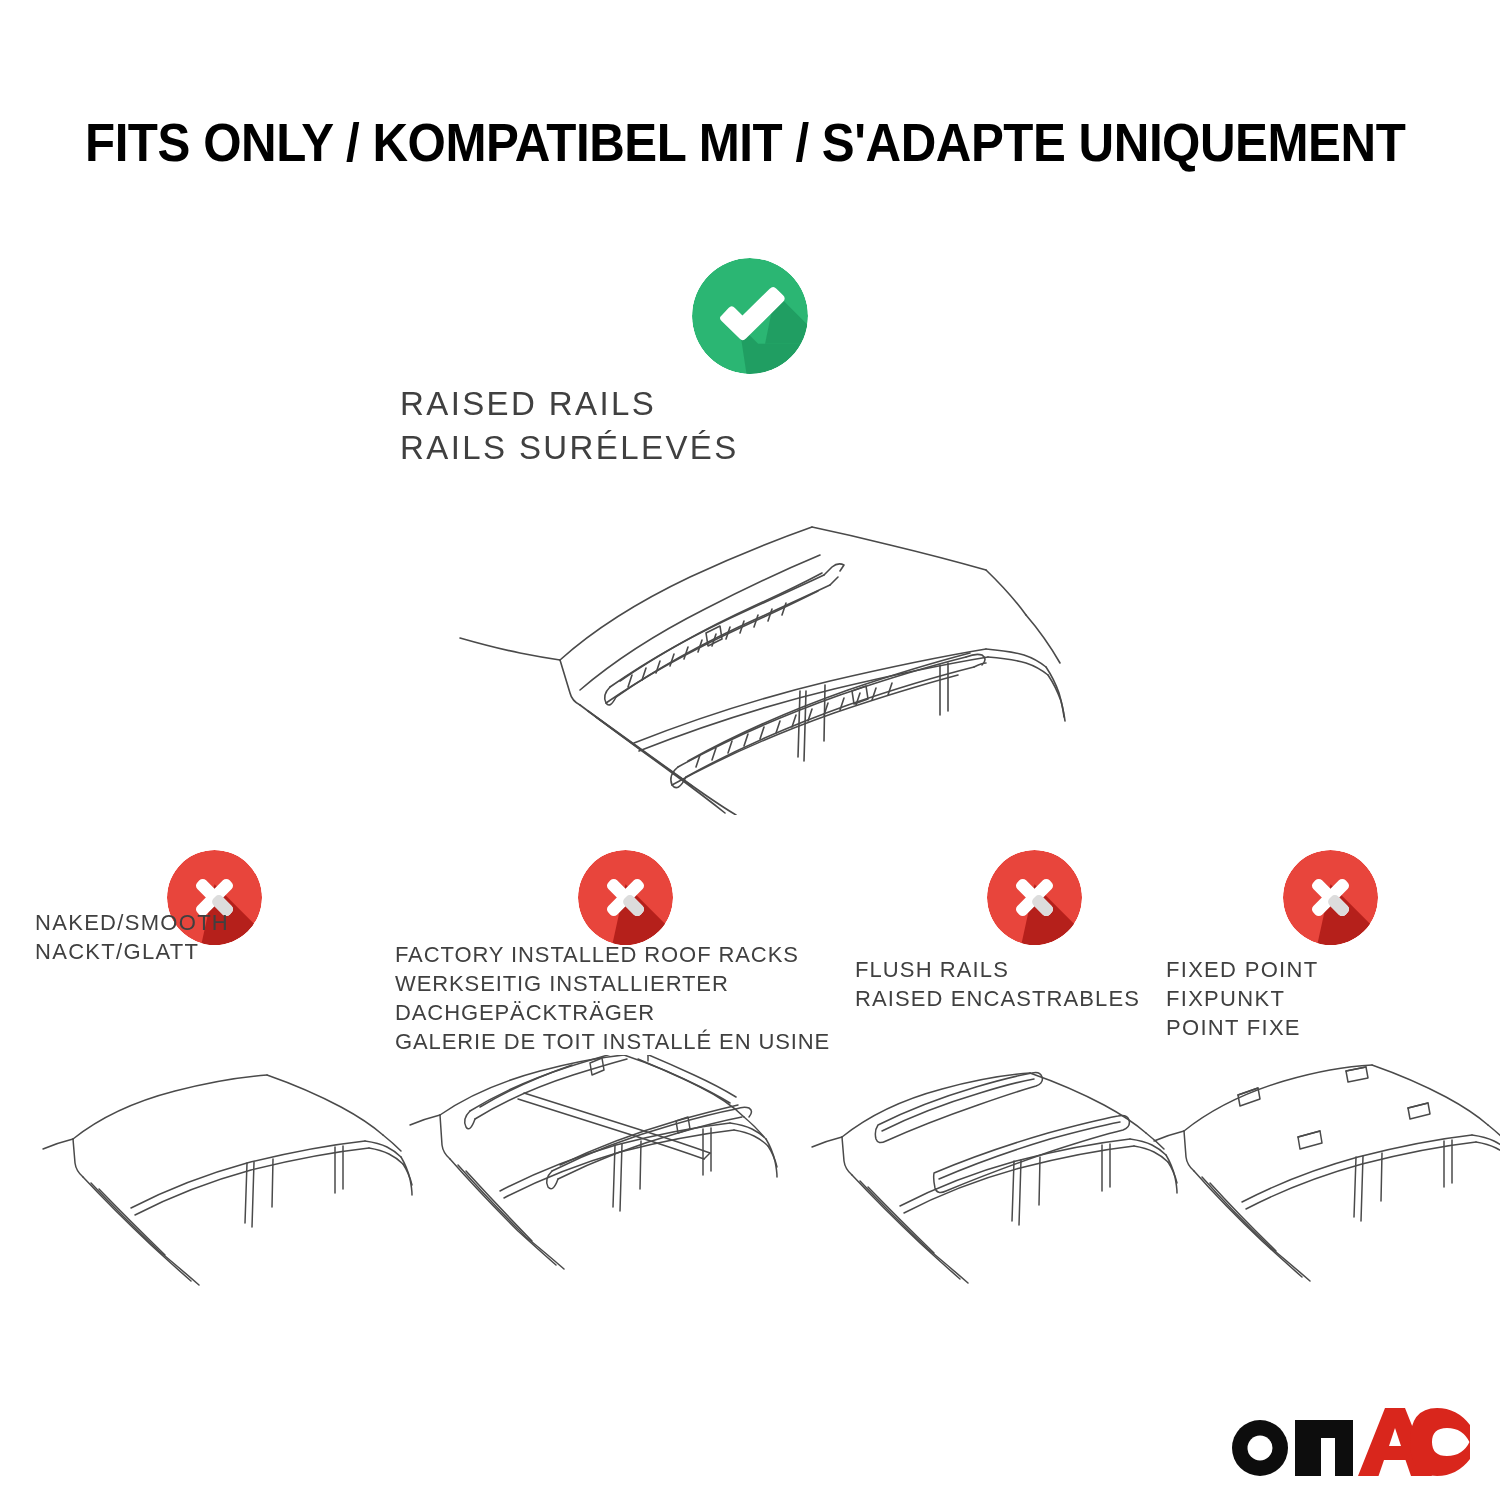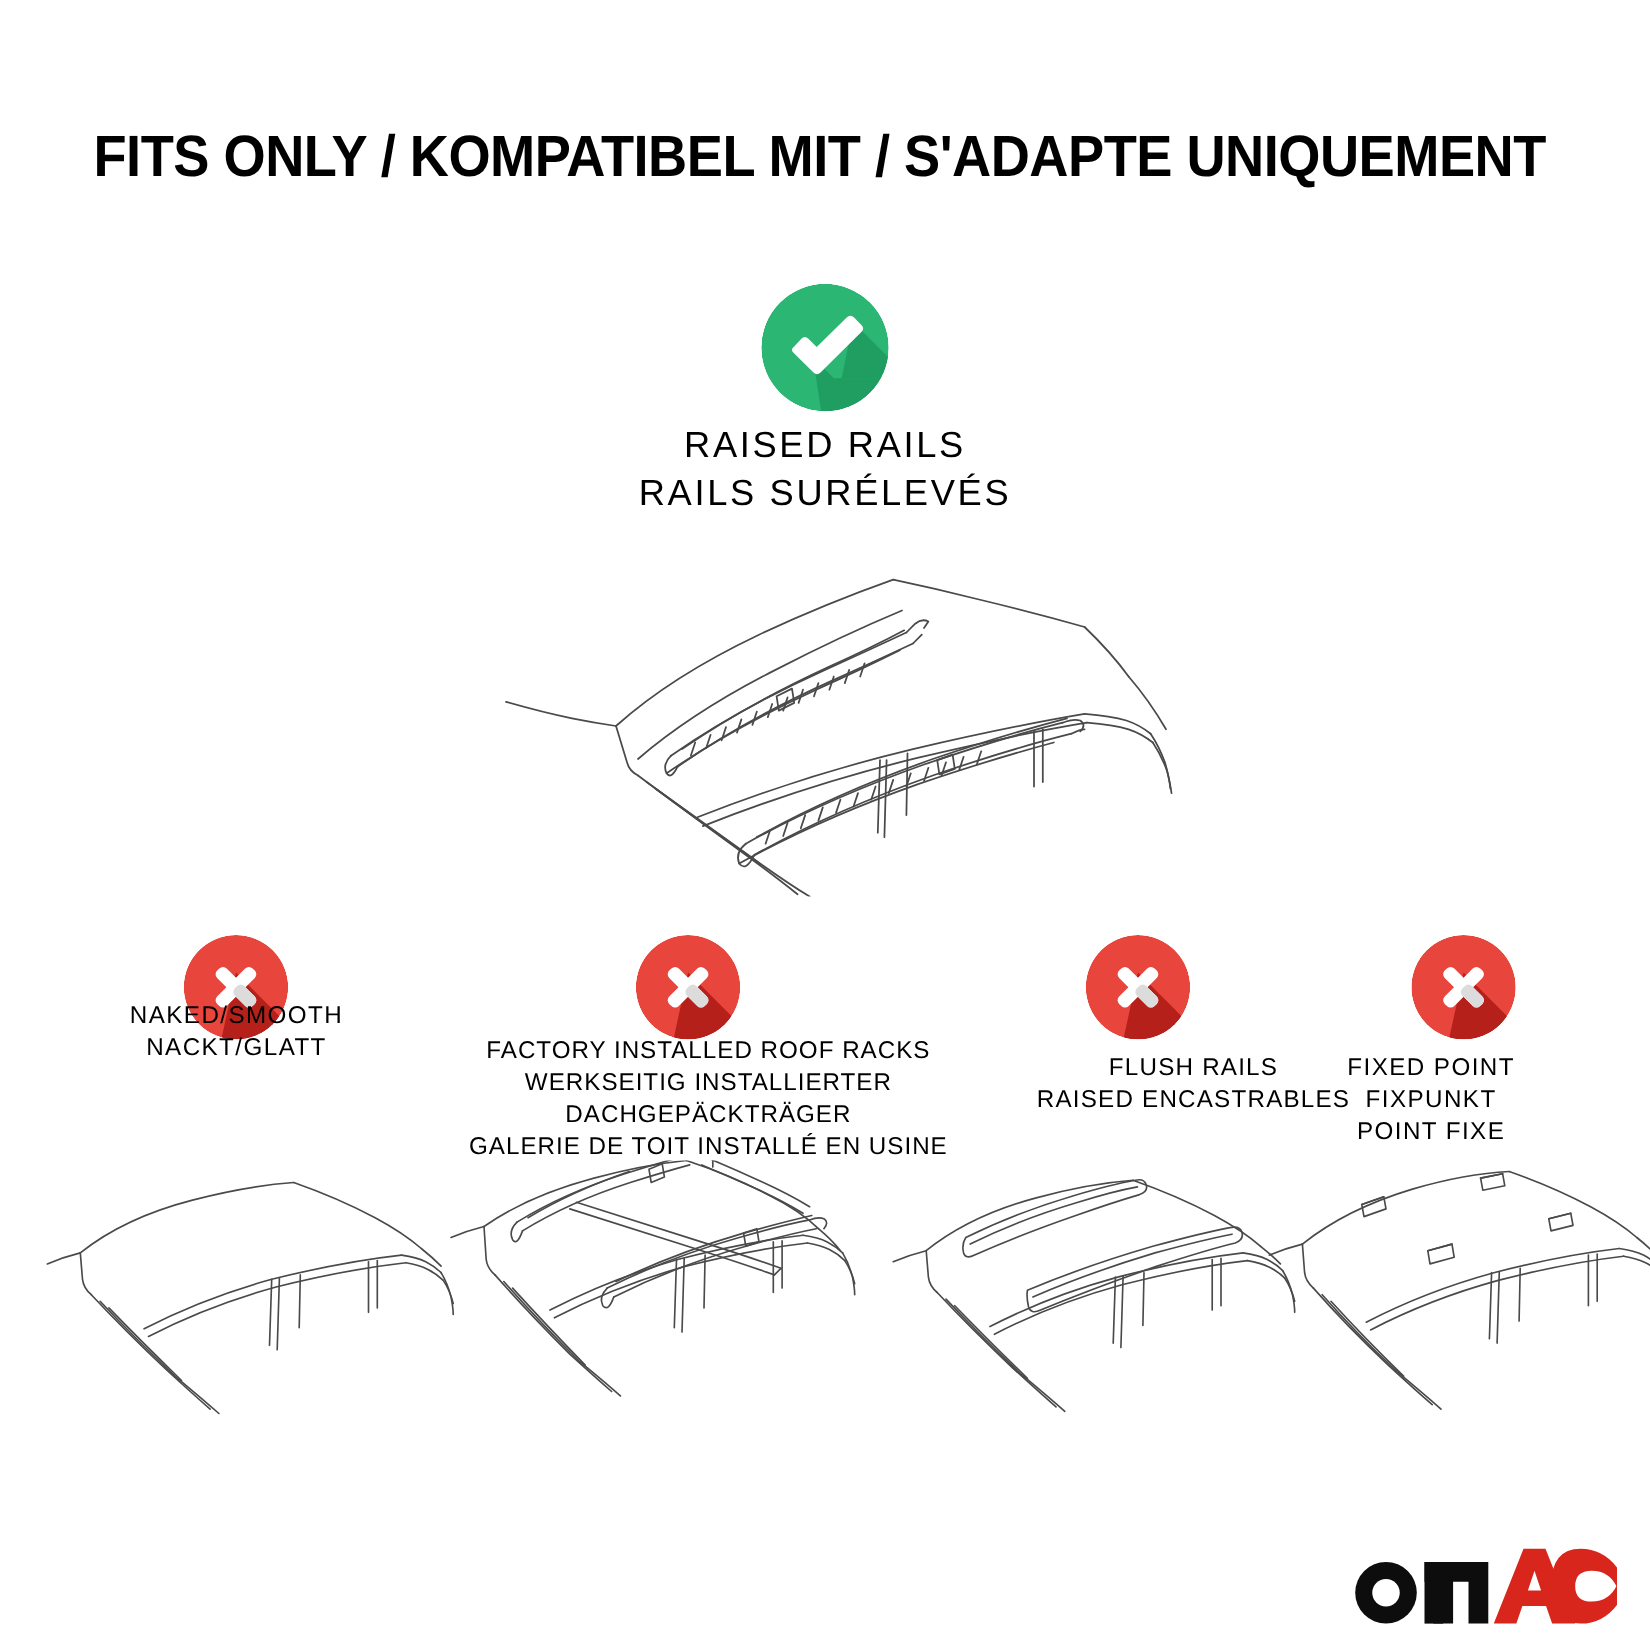--- a/index.html
+++ b/index.html
@@ -34,38 +34,38 @@
   .badge-ok{left:692px;top:258px;width:116px;height:116px;}
   .badge-no{width:95px;height:95px;}
   .badge-no-1{left:167px;top:850px;}
   .badge-no-2{left:578px;top:850px;}
   .badge-no-3{left:987px;top:850px;}
   .badge-no-4{left:1283px;top:850px;}
 
   
   .caption{
     position:absolute;
-    text-align:center;
-    color:#000000;
+    text-align:left;
+    color:#404040;
     line-height:1.30;
     letter-spacing:2.0px;
   }
   .caption-main{
     left:400px;top:382px;width:700px;
     font-size:33px;
     letter-spacing:2.4px;
     line-height:1.32;
   }
   .caption-sub{
     font-size:22px;
     letter-spacing:1.3px;
     line-height:1.32;
   }
   .cap-1{left:35px;top:908px;width:360px;}
-  .cap-2{left:414px;top:940px;width:460px;}
+  .cap-2{left:395px;top:940px;width:460px;}
   .cap-3{left:855px;top:955px;width:460px;}
   .cap-4{left:1166px;top:955px;width:270px;}
   .caption div{white-space:nowrap;}
   .cap-2 div{letter-spacing:0.9px;}
   .cap-3 div{letter-spacing:1.1px;}
 
   
   .illus{position:absolute;}
   .illus svg{display:block;}
   .illus-main{left:420px;top:505px;width:700px;height:310px;}

